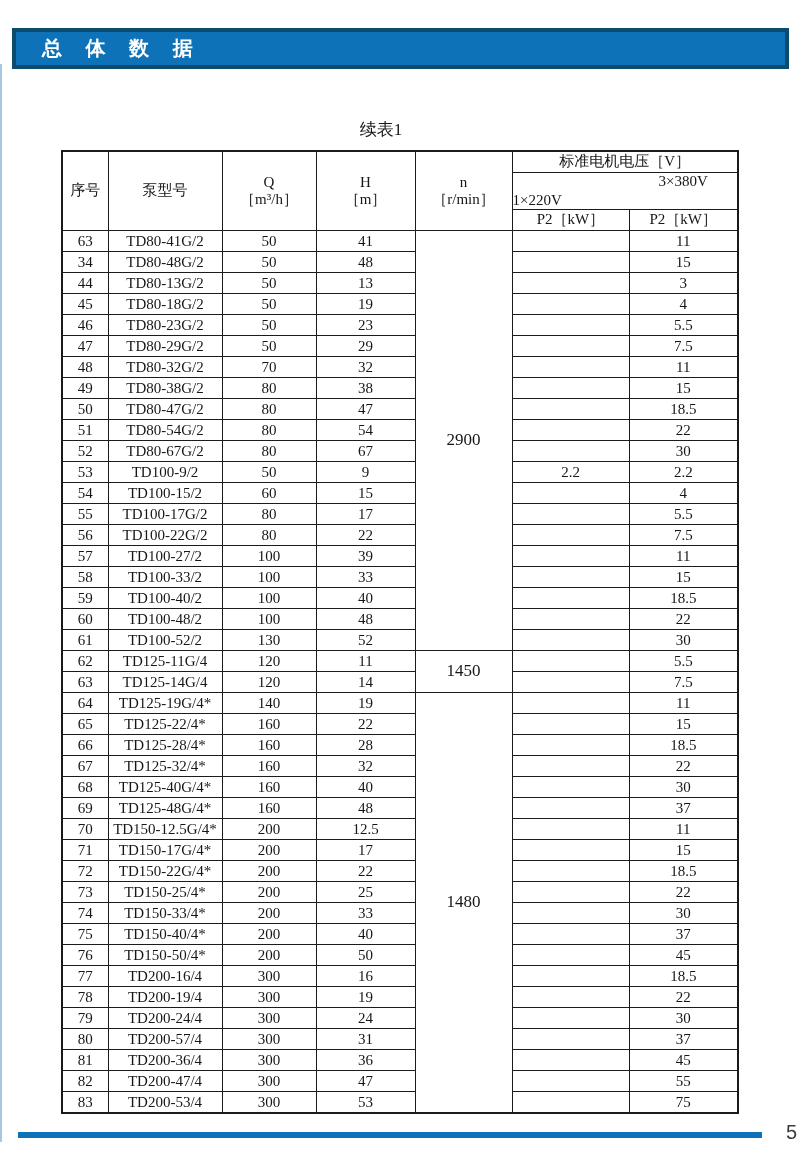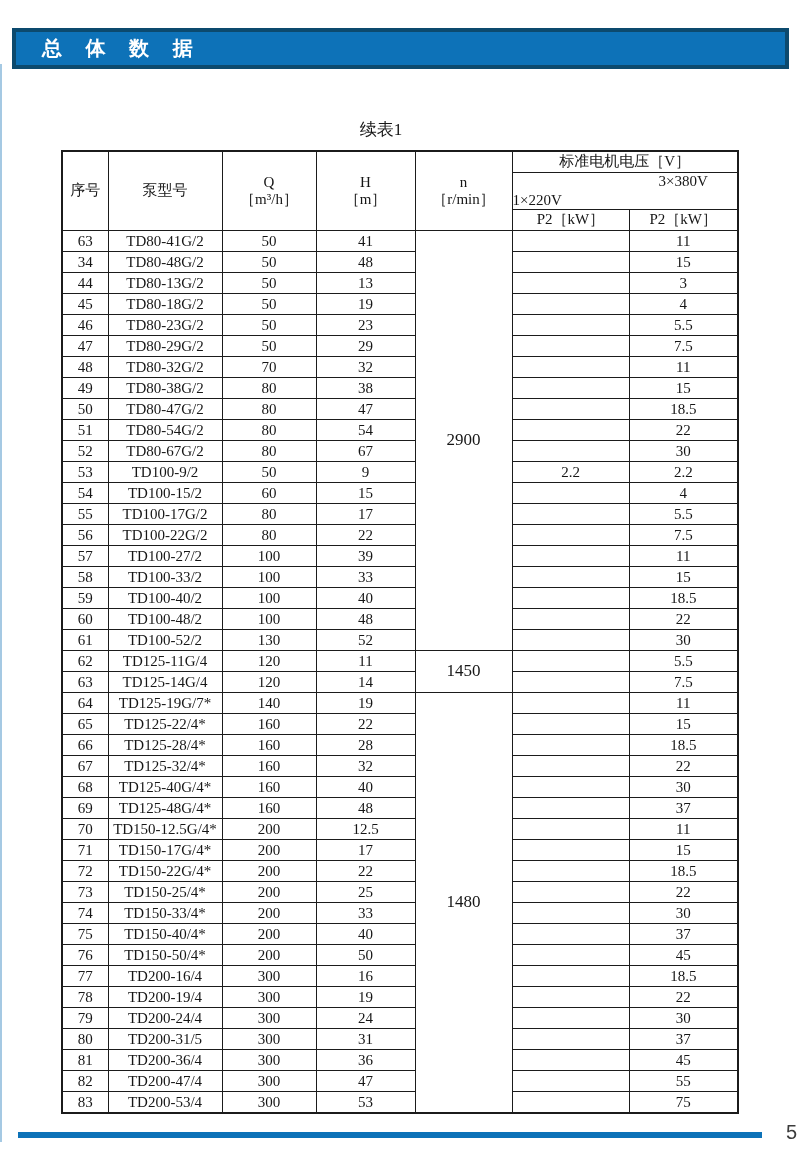--- a/index.html
+++ b/index.html
@@ -319,21 +319,21 @@
         <tr>
           <td>63</td>
           <td class="model-cell">TD125-14G/4</td>
           <td>120</td>
           <td>14</td>
           <td></td>
           <td>7.5</td>
         </tr>
         <tr>
           <td>64</td>
-          <td class="model-cell">TD125-19G/7*</td>
+          <td class="model-cell">TD125-19G/4*</td>
           <td>140</td>
           <td>19</td>
           <td class="n-cell" rowspan="20">1480</td>
           <td></td>
           <td>11</td>
         </tr>
         <tr>
           <td>65</td>
           <td class="model-cell">TD125-22/4*</td>
           <td>160</td>
@@ -448,21 +448,21 @@
         <tr>
           <td>79</td>
           <td class="model-cell">TD200-24/4</td>
           <td>300</td>
           <td>24</td>
           <td></td>
           <td>30</td>
         </tr>
         <tr>
           <td>80</td>
-          <td class="model-cell">TD200-31/5</td>
+          <td class="model-cell">TD200-57/4</td>
           <td>300</td>
           <td>31</td>
           <td></td>
           <td>37</td>
         </tr>
         <tr>
           <td>81</td>
           <td class="model-cell">TD200-36/4</td>
           <td>300</td>
           <td>36</td>

